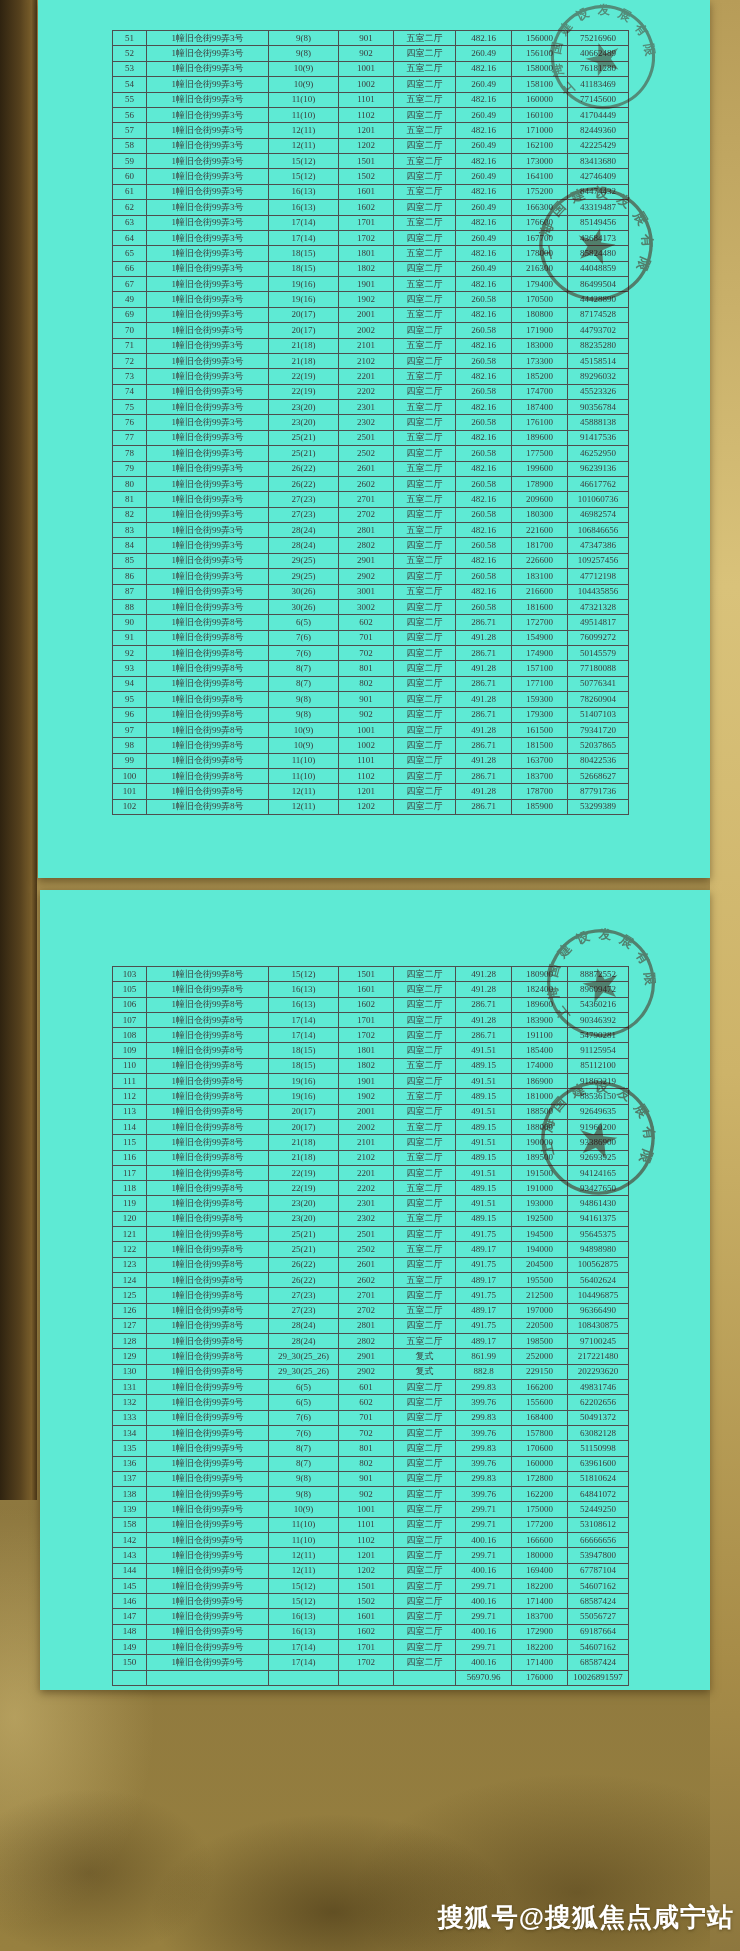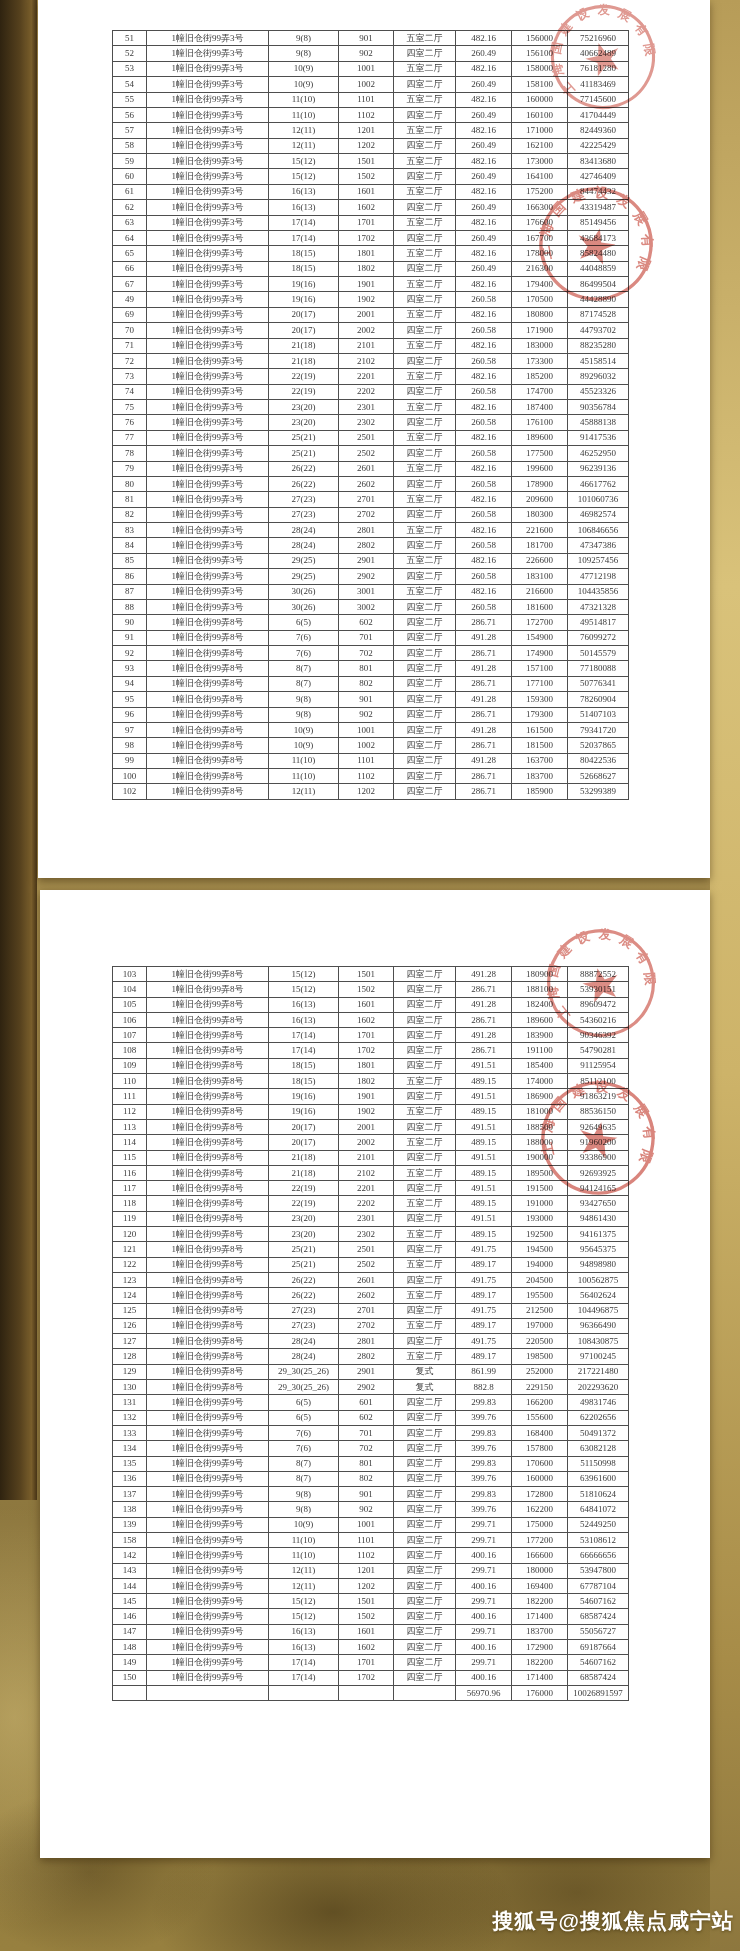--- a/index.html
+++ b/index.html
@@ -21,25 +21,25 @@
     position:absolute;left:0;top:0;width:37px;height:1500px;
     background:linear-gradient(90deg,#2f2310 0%,#57421e 55%,#7a5f2c 85%,rgba(122,95,44,0) 100%);
     background-color:#4a3618;
   }
   .bg-right-strip{
     position:absolute;right:0;top:0;width:30px;height:1951px;
     background:linear-gradient(180deg,#b79c58 0%,#d9c27a 30%,#cdb369 55%,#a78c48 85%,#8d773e 100%);
   }
   .page{
     position:absolute;
-    background:#ffffff;
+    background:#5eead4;
     box-shadow:0 3px 8px rgba(55,38,10,.5);
   }
   .page-1{left:38px;top:0;width:672px;height:878px;}
-  .page-2{left:40px;top:890px;width:670px;height:968px;}
+  .page-2{left:40px;top:890px;width:670px;height:800px;}
   table.price-table{
     position:absolute;
     border-collapse:collapse;
     table-layout:fixed;
     width:516px;
   }
   .page-1 table.price-table{left:74px;top:30px;}
   .page-2 table.price-table{left:72px;top:76px;}
   .price-table td{
     border:1px solid #4e4e4e;
@@ -65,21 +65,21 @@
   .stamp .seal-text{font-size:13.5px;font-family:"Liberation Serif","DejaVu Serif",serif;font-weight:bold;}
   .stamp-1{left:548px;top:2px;width:110px;height:110px;opacity:.52;transform:rotate(-18deg);}
   .stamp-2{left:536px;top:184px;width:120px;height:120px;opacity:.6;transform:rotate(14deg);}
   .stamp-3{left:544px;top:926px;width:114px;height:114px;opacity:.58;transform:rotate(-14deg);}
   .stamp-4{left:538px;top:1078px;width:120px;height:120px;opacity:.62;transform:rotate(12deg);}
   .watermark{
     position:absolute;
     right:6px;bottom:16px;
     font-family:"Liberation Sans","DejaVu Sans",sans-serif;
     font-weight:bold;
-    font-size:21px;
+    font-size:26px;
     color:#ffffff;
     text-shadow:0 1px 3px rgba(60,45,10,.6);
     letter-spacing:1px;
   }
 </style>
 </head>
 <body>
 
 <div class="bg-left-strip"></div>
 <div class="bg-right-strip"></div>
@@ -581,20 +581,30 @@
           <td class="c0">100</td>
           <td class="c1">1幢旧仓街99弄8号</td>
           <td class="c2">11(10)</td>
           <td class="c3">1102</td>
           <td class="c4">四室二厅</td>
           <td class="c5">286.71</td>
           <td class="c6">183700</td>
           <td class="c7">52668627</td>
         </tr>
         <tr>
+          <td class="c0">101</td>
+          <td class="c1">1幢旧仓街99弄8号</td>
+          <td class="c2">12(11)</td>
+          <td class="c3">1201</td>
+          <td class="c4">四室二厅</td>
+          <td class="c5">491.28</td>
+          <td class="c6">178700</td>
+          <td class="c7">87791736</td>
+        </tr>
+        <tr>
           <td class="c0">102</td>
           <td class="c1">1幢旧仓街99弄8号</td>
           <td class="c2">12(11)</td>
           <td class="c3">1202</td>
           <td class="c4">四室二厅</td>
           <td class="c5">286.71</td>
           <td class="c6">185900</td>
           <td class="c7">53299389</td>
         </tr>
       </tbody>
@@ -616,30 +626,20 @@
     <tbody>
         <tr>
           <td class="c0">103</td>
           <td class="c1">1幢旧仓街99弄8号</td>
           <td class="c2">15(12)</td>
           <td class="c3">1501</td>
           <td class="c4">四室二厅</td>
           <td class="c5">491.28</td>
           <td class="c6">180900</td>
           <td class="c7">88872552</td>
-        </tr>
-        <tr>
-          <td class="c0">104</td>
-          <td class="c1">1幢旧仓街99弄8号</td>
-          <td class="c2">15(12)</td>
-          <td class="c3">1502</td>
-          <td class="c4">四室二厅</td>
-          <td class="c5">286.71</td>
-          <td class="c6">188100</td>
-          <td class="c7">53930151</td>
         </tr>
         <tr>
           <td class="c0">105</td>
           <td class="c1">1幢旧仓街99弄8号</td>
           <td class="c2">16(13)</td>
           <td class="c3">1601</td>
           <td class="c4">四室二厅</td>
           <td class="c5">491.28</td>
           <td class="c6">182400</td>
           <td class="c7">89609472</td>

